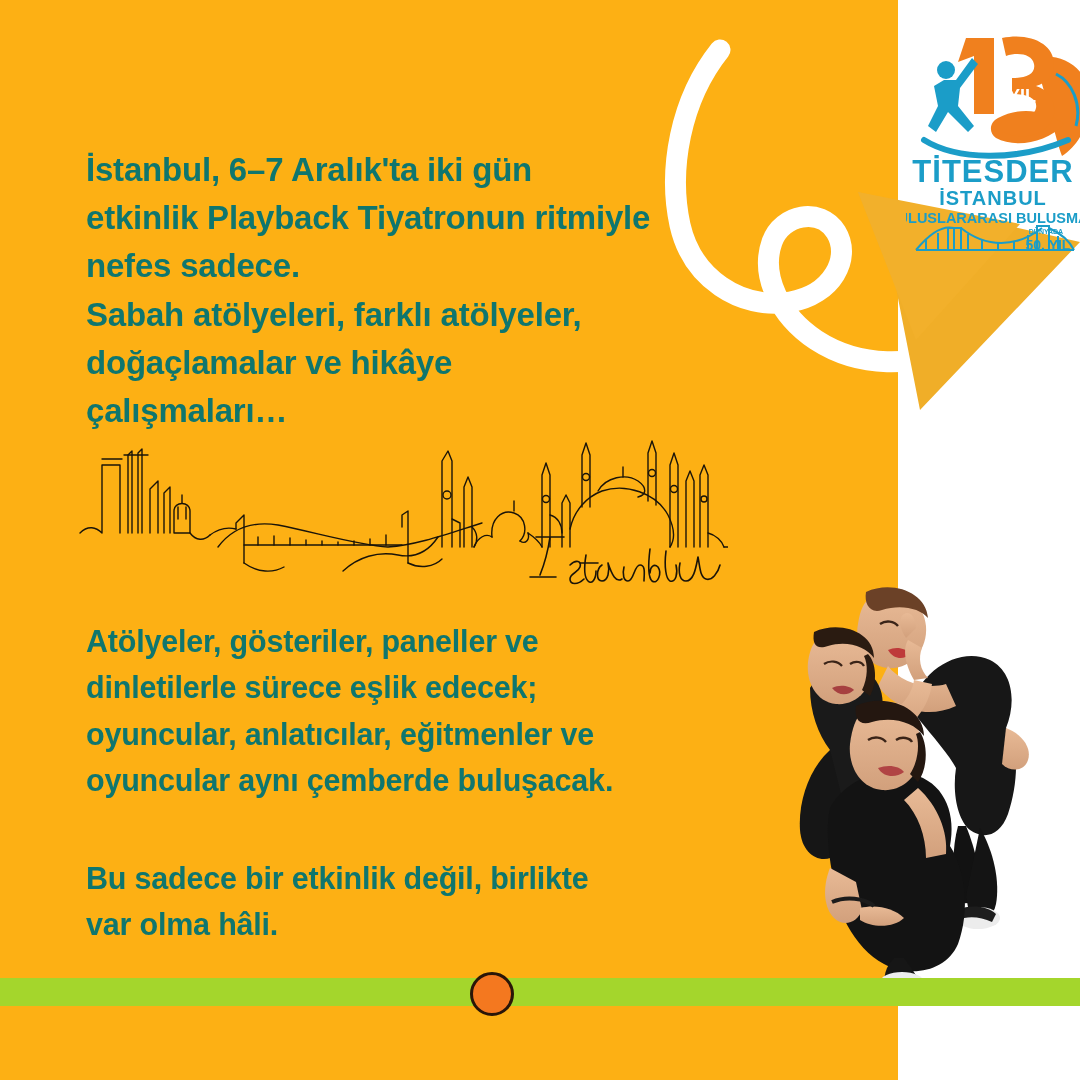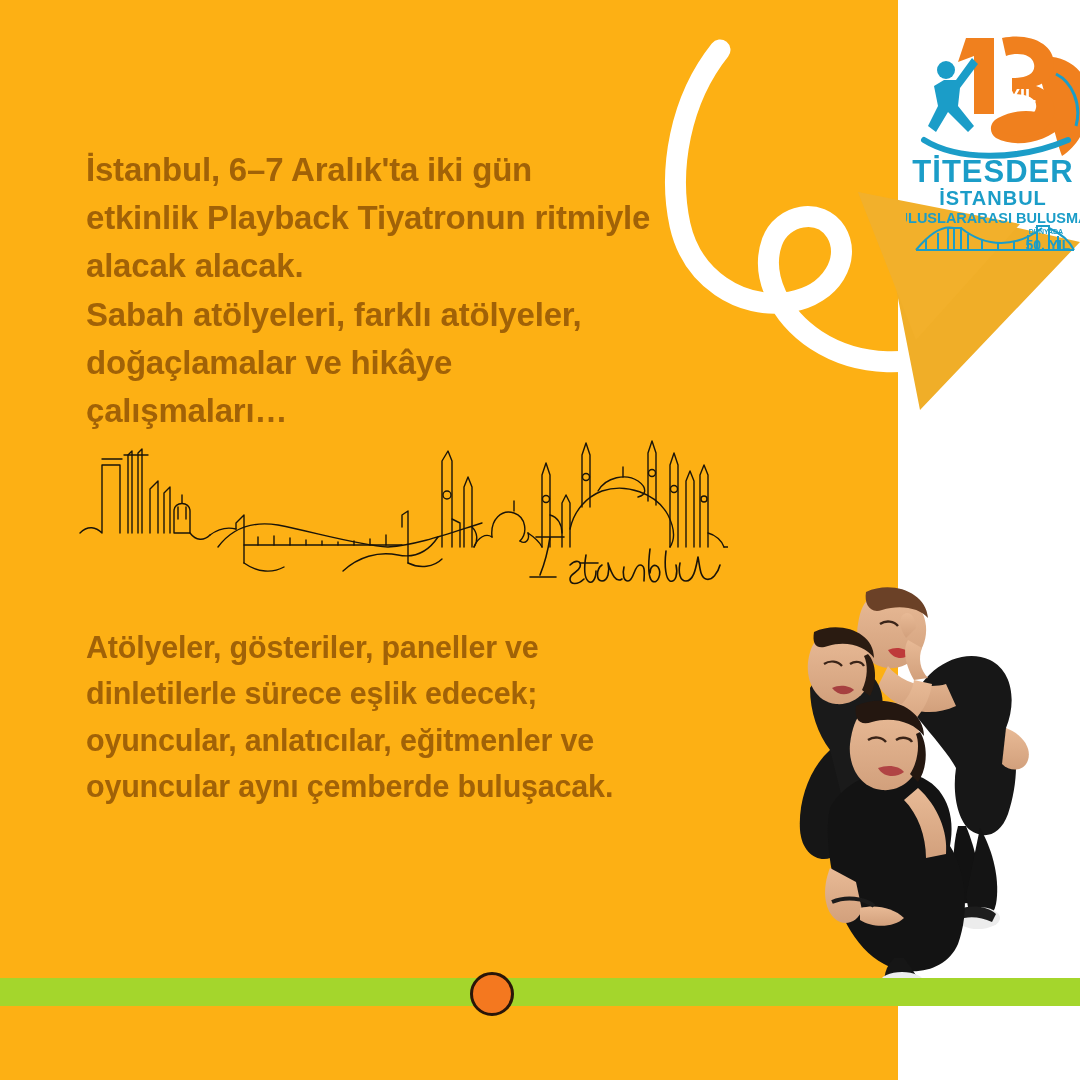--- a/index.html
+++ b/index.html
@@ -54,41 +54,40 @@
     position: absolute;
     left: 906px;
     top: 22px;
     width: 174px;
     height: 250px;
   }
 
   
   .text-block {
     position: absolute;
-    color: #a16207;
+    color: #0f766e;
     font-weight: 800;
     letter-spacing: -0.2px;
   }
   .text-block p {
     margin: 0;
   }
   .block-one {
     left: 86px;
     top: 146px;
     width: 640px;
     font-size: 33px;
     line-height: 1.46;
   }
   .block-two {
     left: 86px;
     top: 618px;
     width: 620px;
     font-size: 30.5px;
     line-height: 1.52;
-    margin-top: 6px;
   }
   .block-three {
     left: 86px;
     top: 855px;
     width: 620px;
     font-size: 30.5px;
     line-height: 1.52;
   }
 
   
@@ -205,21 +204,21 @@
         <line x1="152" y1="214" x2="152" y2="228"></line>
       </g>
       <text x="140" y="212" font-family="'Liberation Sans', sans-serif" font-size="7" font-weight="bold" fill="#1B9DC8" text-anchor="middle">DÜNYADA</text>
       <text x="142" y="228" font-family="'Liberation Sans', sans-serif" font-size="14" font-weight="bold" fill="#1B9DC8" text-anchor="middle">50. YIL</text>
     </svg>
   </div>
 
   <div class="text-block block-one">
     <p>İstanbul, 6–7 Aralık'ta iki gün</p>
     <p>etkinlik Playback Tiyatronun ritmiyle</p>
-    <p>alacak alacak.</p>
+    <p>nefes sadece.</p>
     <p>Sabah atölyeleri, farklı atölyeler,</p>
     <p>doğaçlamalar ve hikâye</p>
     <p>çalışmaları…</p>
   </div>
 
   <div class="skyline">
     <svg width="650" height="185" viewBox="0 0 650 185">
       <g fill="none" stroke="#1A1409" stroke-width="1.4" stroke-linecap="round" stroke-linejoin="round">
 
         <path d="M 2 118 C 10 110, 18 112, 24 118 L 24 50 L 42 50 L 42 118"></path>
@@ -292,20 +291,24 @@
     </svg>
   </div>
 
   <div class="text-block block-two">
     <p>Atölyeler, gösteriler, paneller ve</p>
     <p>dinletilerle sürece eşlik edecek;</p>
     <p>oyuncular, anlatıcılar, eğitmenler ve</p>
     <p>oyuncular aynı çemberde buluşacak.</p>
   </div>
 
+  <div class="text-block block-three">
+    <p>Bu sadece bir etkinlik değil, birlikte</p>
+    <p>var olma hâli.</p>
+  </div>
 
   <div class="performers">
     <svg width="310" height="410" viewBox="0 0 310 410">
       <defs>
         <linearGradient id="skin" x1="0" y1="0" x2="0" y2="1">
           <stop offset="0%" stop-color="#E8BA96"></stop>
           <stop offset="100%" stop-color="#D2A07C"></stop>
         </linearGradient>
       </defs>
 

